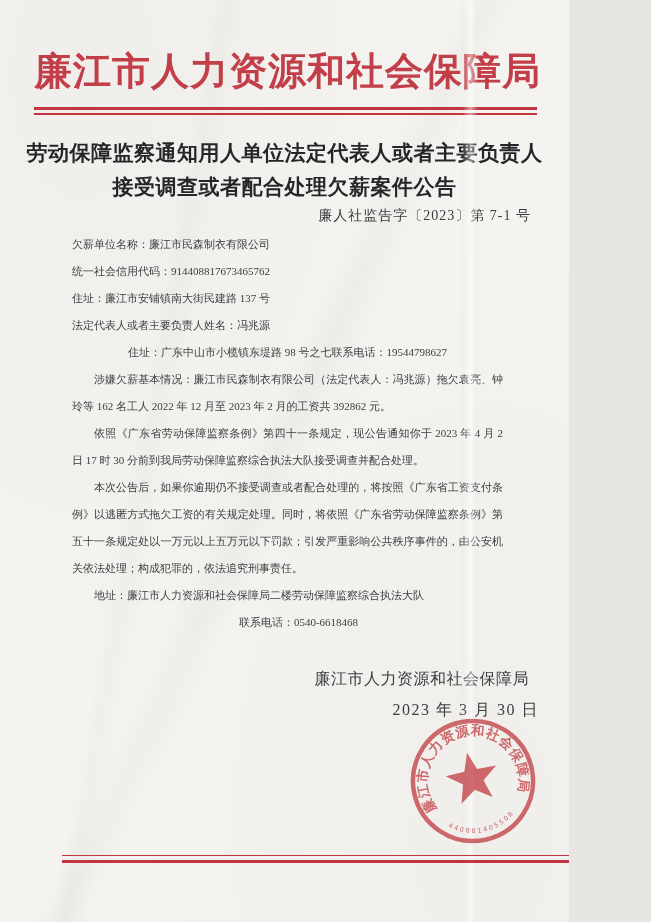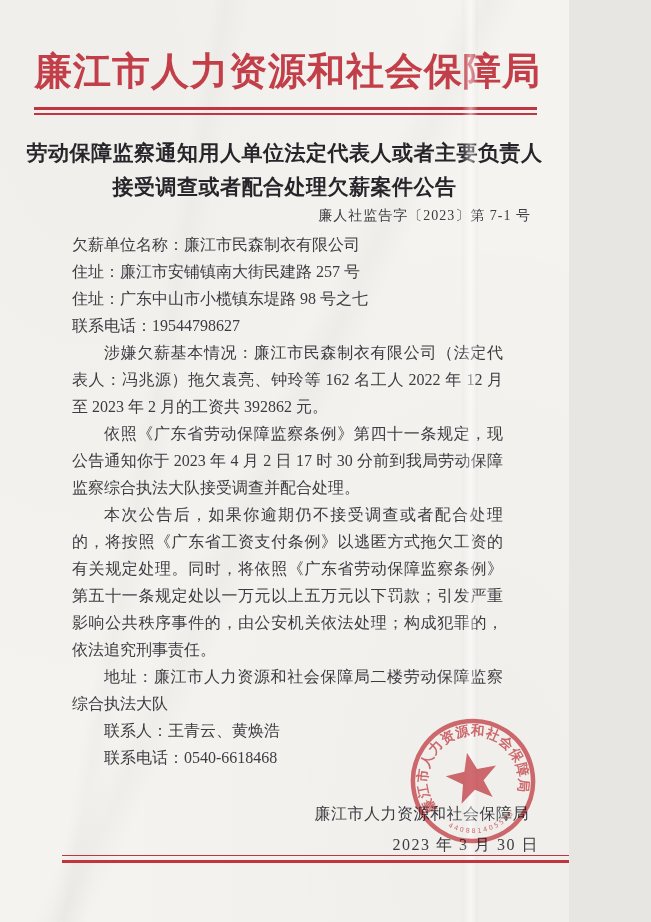--- a/index.html
+++ b/index.html
@@ -35,25 +35,25 @@
     margin-top:21px; text-align:center;
     font-size:21px; font-weight:bold; color:#26262a;
     line-height:34px; letter-spacing:0.5px;
   }
   .doc-number {
     margin:3px 38px 0 0; text-align:right;
     font-size:14px; color:#3c3c40; letter-spacing:1px;
   }
   .body-text {
     margin:6px 66px 0 72px;
-    font-size:16px; line-height:27px; color:#3c3c42;
+    font-size:11px; line-height:27px; color:#3c3c42;
     text-align:justify;
   }
   .field-line { }
-  .row-split { display:flex; justify-content:space-between;flex-direction:column; }
+  .row-split { display:flex; justify-content:center; }
   .para { text-indent:2em; }
   .signature-block { margin-top:29px; text-align:right; font-size:16px; color:#3c3c42; }
   .signature-agency { padding-right:40px; line-height:27px; letter-spacing:0.5px; }
   .signature-date { padding-right:30px; line-height:27px; margin-top:4px; letter-spacing:1.5px; }
   .rule-bottom {
     position:absolute; left:62px; top:855px; width:552px; height:4px;
     border-top:1.5px solid #c03540; border-bottom:3.5px solid #c03540;
   }
   .seal {
     position:absolute; left:398px; top:706px; width:150px; height:150px;
@@ -76,38 +76,39 @@
     <div>劳动保障监察通知用人单位法定代表人或者主要负责人</div>
     <div>接受调查或者配合处理欠薪案件公告</div>
   </div>
 
   <div class="doc-number">廉人社监告字〔2023〕第 7-1 号</div>
 
   <div class="body-text">
 
     <div class="field-line"><span>欠薪单位名称：</span><span>廉江市民森制衣有限公司</span></div>
 
+    <div class="field-line"><span>统一社会信用代码：</span><span>914408817673465762</span></div>
 
-    <div class="field-line"><span>住址：</span><span>廉江市安铺镇南大街民建路 257 号</span></div>
+    <div class="field-line"><span>住址：</span><span>廉江市安铺镇南大街民建路 137 号</span></div>
 
+    <div class="field-line"><span>法定代表人或者主要负责人姓名：</span><span>冯兆源</span></div>
 
 
     <div class="row-split">
       <span><span>住址：</span><span>广东中山市小榄镇东堤路 98 号之七</span></span>
       <span><span>联系电话：</span><span>19544798627</span></span>
     </div>
 
     <div class="para">涉嫌欠薪基本情况：廉江市民森制衣有限公司（法定代表人：冯兆源）拖欠袁亮、钟玲等 162 名工人 2022 年 12 月至 2023 年 2 月的工资共 392862 元。</div>
     <div class="para">依照《广东省劳动保障监察条例》第四十一条规定，现公告通知你于 2023 年 4 月 2 日 17 时 30 分前到我局劳动保障监察综合执法大队接受调查并配合处理。</div>
     <div class="para">本次公告后，如果你逾期仍不接受调查或者配合处理的，将按照《广东省工资支付条例》以逃匿方式拖欠工资的有关规定处理。同时，将依照《广东省劳动保障监察条例》第五十一条规定处以一万元以上五万元以下罚款；引发严重影响公共秩序事件的，由公安机关依法处理；构成犯罪的，依法追究刑事责任。</div>
 
     <div class="para"><span>地址：</span><span>廉江市人力资源和社会保障局二楼劳动保障监察综合执法大队</span></div>
 
     <div class="para row-split">
-      <span><span>联系人：</span><span>王青云、黄焕浩</span></span>
       <span><span>联系电话：</span><span>0540-6618468</span></span>
     </div>
   </div>
 
   <div class="signature-block">
     <div class="signature-agency">廉江市人力资源和社会保障局</div>
     <div class="signature-date">2023 年 3 月 30 日</div>
   </div>
 
   <svg class="seal" viewBox="0 0 150 150" xmlns="http://www.w3.org/2000/svg">

